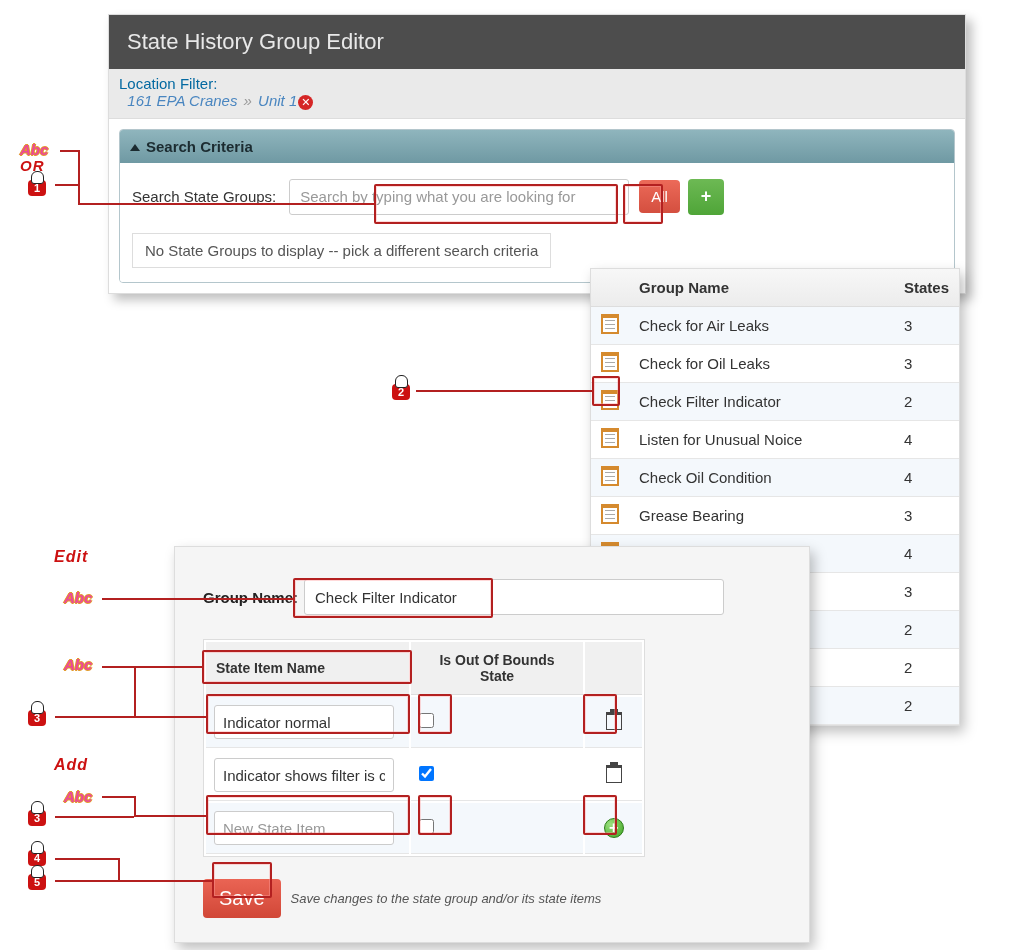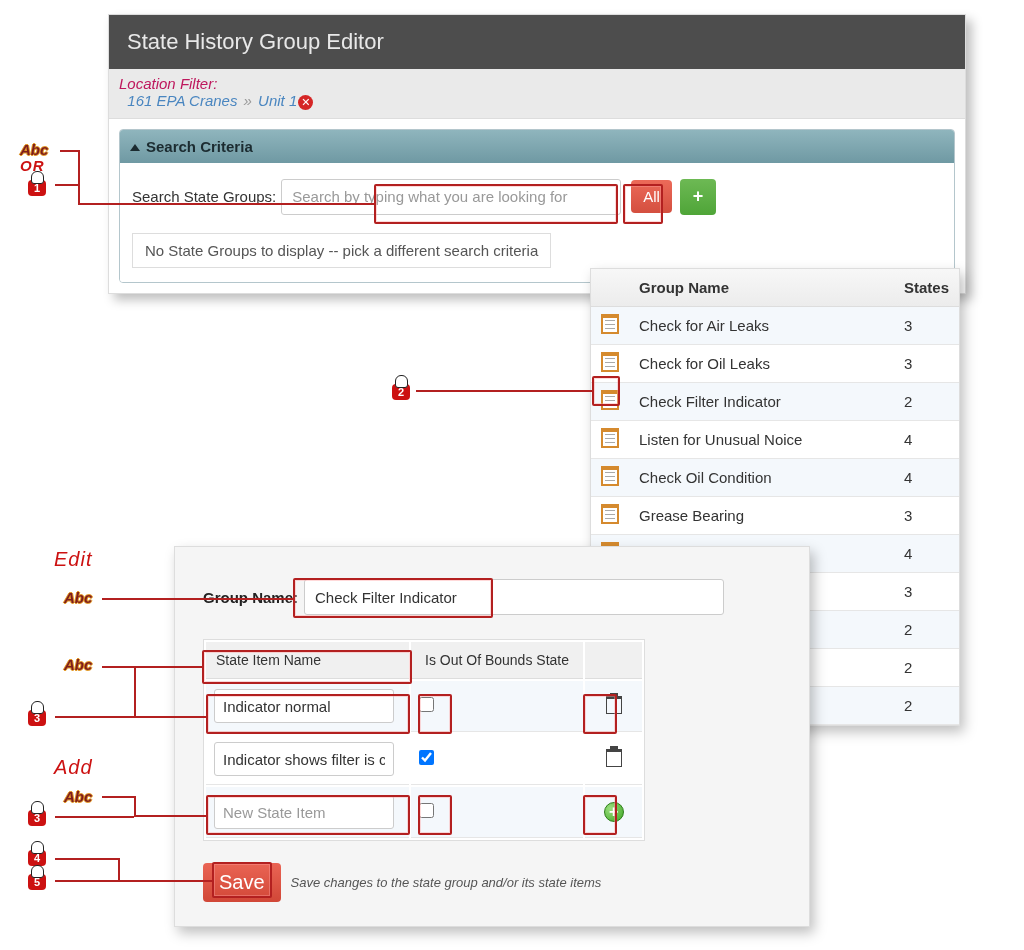--- a/index.html
+++ b/index.html
@@ -28,21 +28,21 @@
     padding: 14px 18px;
     font-size: 22px;
     font-weight: 400;
   }
   .loc-filter {
     background: #eaeaea;
     padding: 6px 10px 8px;
     border-bottom: 1px solid #ddd;
     font-size: 15px;
   }
-  .loc-filter .lbl { color: #be185d; font-style: italic; }
+  .loc-filter .lbl { color: #0369a1; }
   .loc-filter .crumb { color: #4a86c0; font-style: italic; }
   .loc-filter .sep { color: #999; font-style: italic; padding: 0 2px; }
   .loc-del {
     display: inline-block;
     width: 15px; height: 15px;
     background: #d52626;
     border-radius: 8px;
     color: #fff;
     font-size: 11px;
     line-height: 14px;
@@ -59,21 +59,21 @@
   .search-acc-head {
     background: linear-gradient(#8fb5bd, #6f99a3);
     color: #1b2b30;
     font-weight: 700;
     padding: 8px 10px;
     font-size: 15px;
   }
   .chev { display: inline-block; width: 0; height: 0; border-left: 5px solid transparent; border-right: 5px solid transparent; border-bottom: 7px solid #1b2b30; margin-right: 6px; vertical-align: middle; }
   .search-acc-body { padding: 16px 12px 14px; background: #fff; }
   .search-row { display: flex; align-items: center; gap: 4px; }
-  .search-label { color: #333; font-weight: 400; margin-right: 1px; }
+  .search-label { color: #333; font-weight: 400; margin-right: 9px; }
   .search-input {
     width: 340px; height: 36px;
     border: 1px solid #ccc;
     border-radius: 3px;
     padding: 6px 10px;
     font-size: 15px;
     color: #333;
   }
   .search-input::placeholder { color: #999; }
   .btn-all {
@@ -170,21 +170,21 @@
   }
   .state-table {
     width: 442px;
     border: 1px solid #ddd;
     background: #fff;
   }
   .state-table th {
     background: #f0f0f0;
     text-align: left;
     padding: 10px 10px;
-    font-weight: 400;
+    font-weight: 700;
     color: #333;
     border-bottom: 1px solid #ddd;
     font-size: 14px;
   }
   .state-table th.col-a { width: 200px; }
   .state-table th.col-b { width: 170px; text-align: center; }
   .state-table th.col-c { width: 56px; }
   .state-table td {
     padding: 8px 8px;
     border-bottom: 1px solid #e6e6e6;
@@ -218,27 +218,27 @@
     padding: 8px 16px; font-size: 20px;
   }
   .save-hint { font-style: italic; color: #555; font-size: 13px; }
 
   
   .hl { position: absolute; border: 2px solid #b32020; border-radius: 2px; pointer-events: none; box-shadow: 0 0 0 1px rgba(255,160,160,0.4) inset; }
 
   
   .ann { position: absolute; font-size: 15px; font-weight: 700; }
   .ann-abc {
-    color: #7f1d1d;
+    color: #ec4899;
     text-shadow:
       -1px 0 #e29a2a, 1px 0 #e29a2a, 0 -1px #e29a2a, 0 1px #e29a2a;
     font-style: italic;
   }
   .ann-or { color: #c11; font-weight: 800; font-style: italic; letter-spacing: 1px; }
-  .ann-edit, .ann-add { color: #c11; font-weight: 400; font-style: italic; font-size: 20px; letter-spacing: 1px; }
+  .ann-edit, .ann-add { color: #c11; font-weight: 700; font-style: italic; font-size: 16px; letter-spacing: 1px; }
   .step {
     display: inline-block;
     width: 18px; height: 16px;
     background: #c11; color: #fff;
     border-radius: 4px;
     font-size: 11px; line-height: 16px;
     text-align: center; font-weight: 700;
     position: relative;
     font-style: normal;
   }

